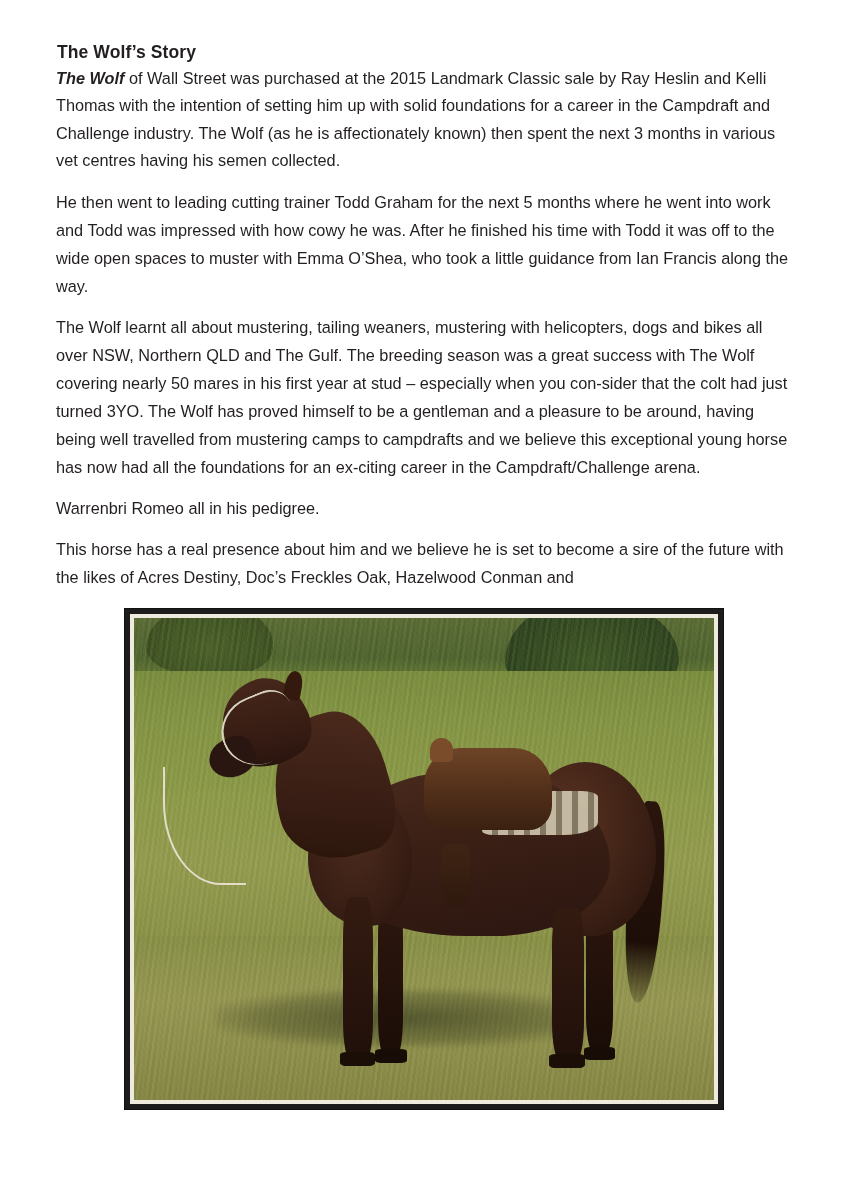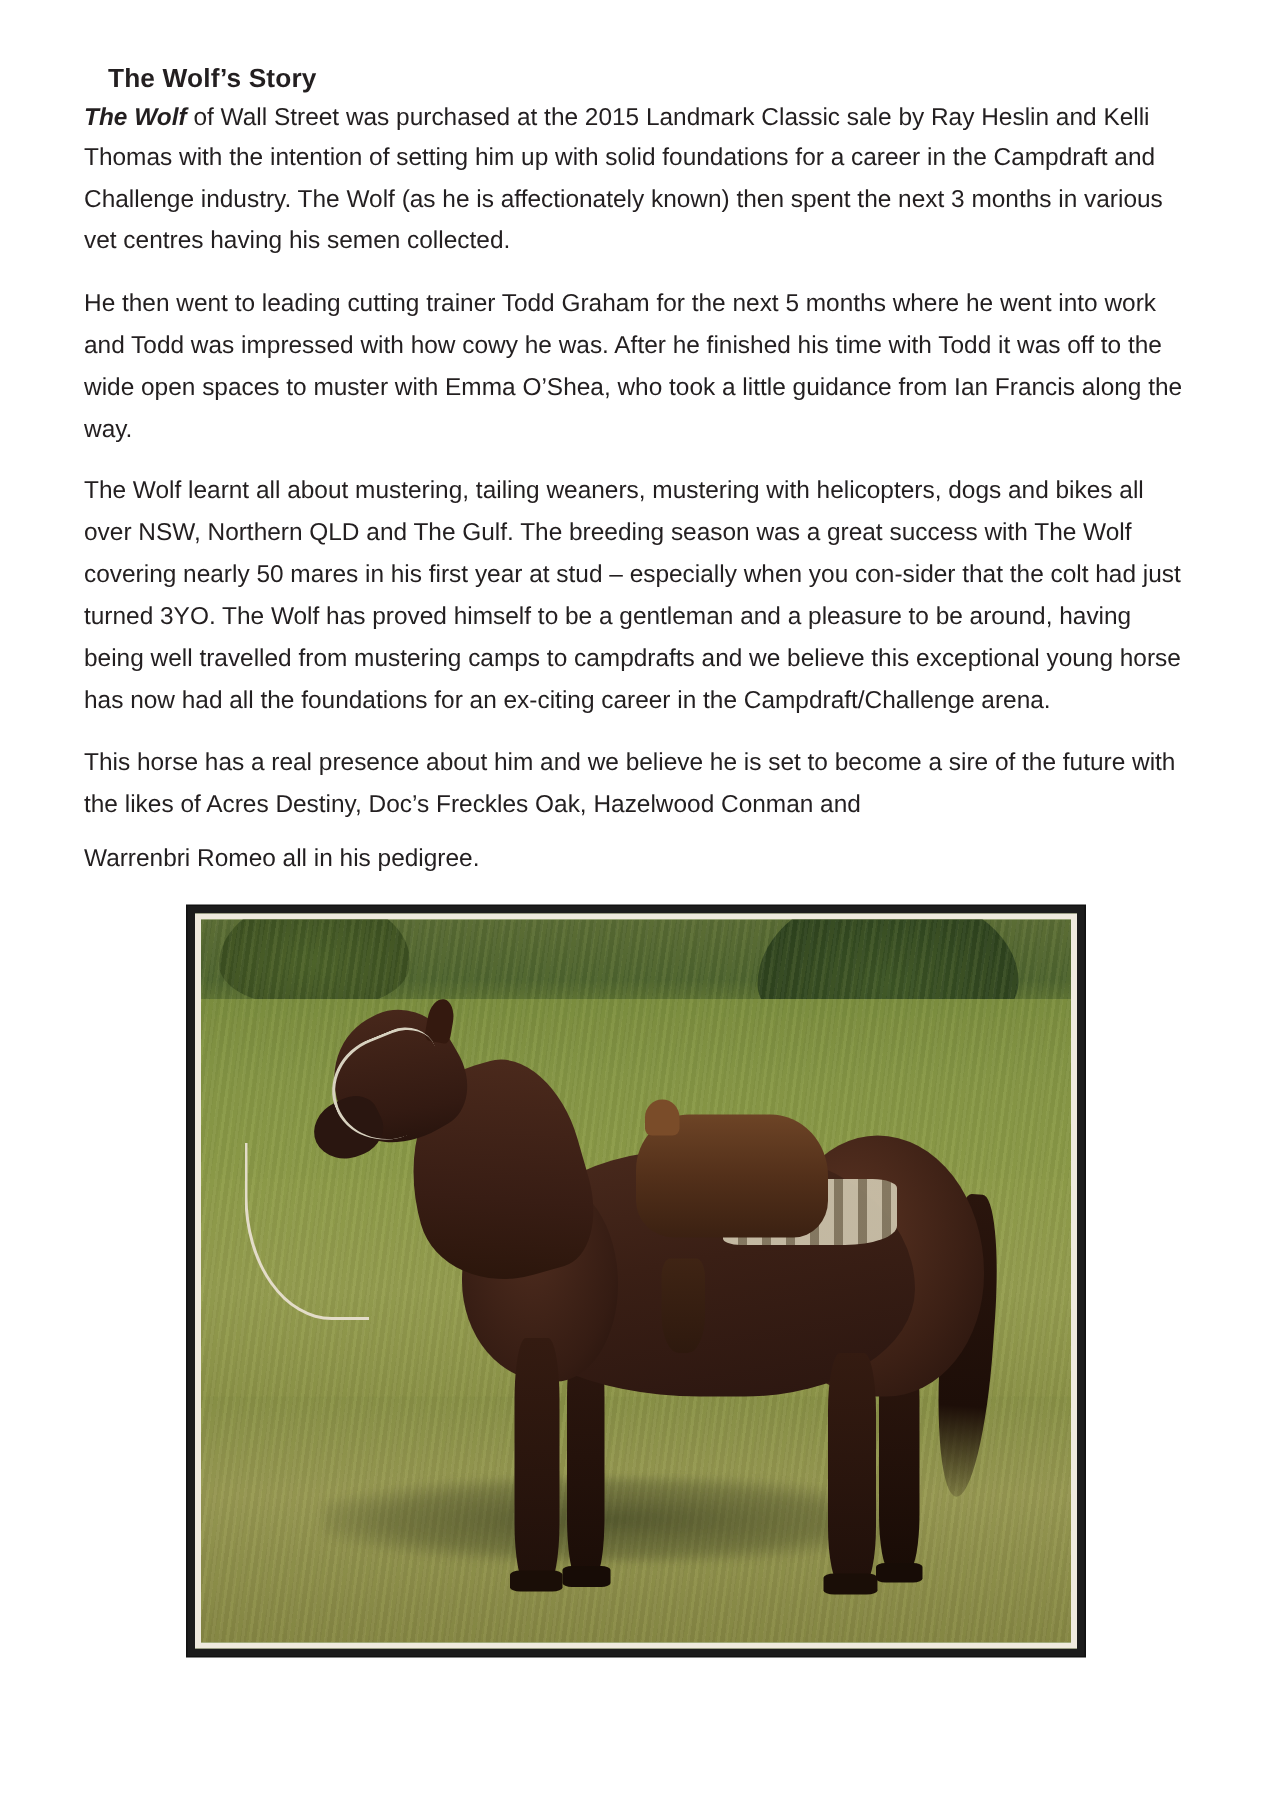--- a/index.html
+++ b/index.html
@@ -18,21 +18,21 @@
     position: relative;
     width: 848px;
     height: 1200px;
     box-sizing: border-box;
     padding: 42px 56px 0 56px;
   }
   .doc-title {
     font-size: 17.5px;
     font-weight: bold;
     line-height: 1.2;
-    margin: 0 0 2px 16px;
+    margin: 0 0 2px 1px;
     color: #231f20;
     letter-spacing: 0.1px;
   }
   .para {
     font-size: 16.3px;
     line-height: 1.72;
     margin: 0 0 13px 0;
     text-align: left;
     color: #231f20;
   }
@@ -284,23 +284,23 @@
 <div class="page">
 
   <h1 class="doc-title">The Wolf’s Story</h1>
 
   <p class="para para-first tight"><span class="lead-in">The Wolf</span><span> of Wall Street was purchased at the 2015 Landmark Classic sale by Ray Heslin and Kelli Thomas with the intention of setting him up with solid foundations for a career in the Campdraft and Challenge industry. The Wolf (as he is affectionately known) then spent the next 3 months in various vet centres having his semen collected.</span></p>
 
   <p class="para">He then went to leading cutting trainer Todd Graham for the next 5 months where he went into work and Todd was impressed with how cowy he was. After he finished his time with Todd it was off to the wide open spaces to muster with Emma O’Shea, who took a little guidance from Ian Francis along the way.</p>
 
   <p class="para">The Wolf learnt all about mustering, tailing weaners, mustering with helicopters, dogs and bikes all over NSW, Northern QLD and The Gulf. The breeding season was a great success with The Wolf covering nearly 50 mares in his first year at stud – especially when you con-sider that the colt had just turned 3YO. The Wolf has proved himself to be a gentleman and a pleasure to be around, having being well travelled from mustering camps to campdrafts and we believe this exceptional young horse has now had all the foundations for an ex-citing career in the Campdraft/Challenge arena.</p>
 
+  <p class="para">Warrenbri Romeo all in his pedigree.</p>
+
   <p class="para para-last-a">This horse has a real presence about him and we believe he is set to become a sire of the future with the likes of Acres Destiny, Doc’s Freckles Oak, Hazelwood Conman and</p>
-
-  <p class="para">Warrenbri Romeo all in his pedigree.</p>
 
   <div class="photo-wrap">
     <div class="photo-frame">
       <div class="photo-inner" title="Bay stallion standing in a grassy paddock wearing a western saddle and rope halter">
         <div class="scene">
           <div class="sky-trees"></div>
           <div class="tree-big"></div>
           <div class="tree-small"></div>
           <div class="grass-back"></div>
           <div class="grass-mid"></div>

